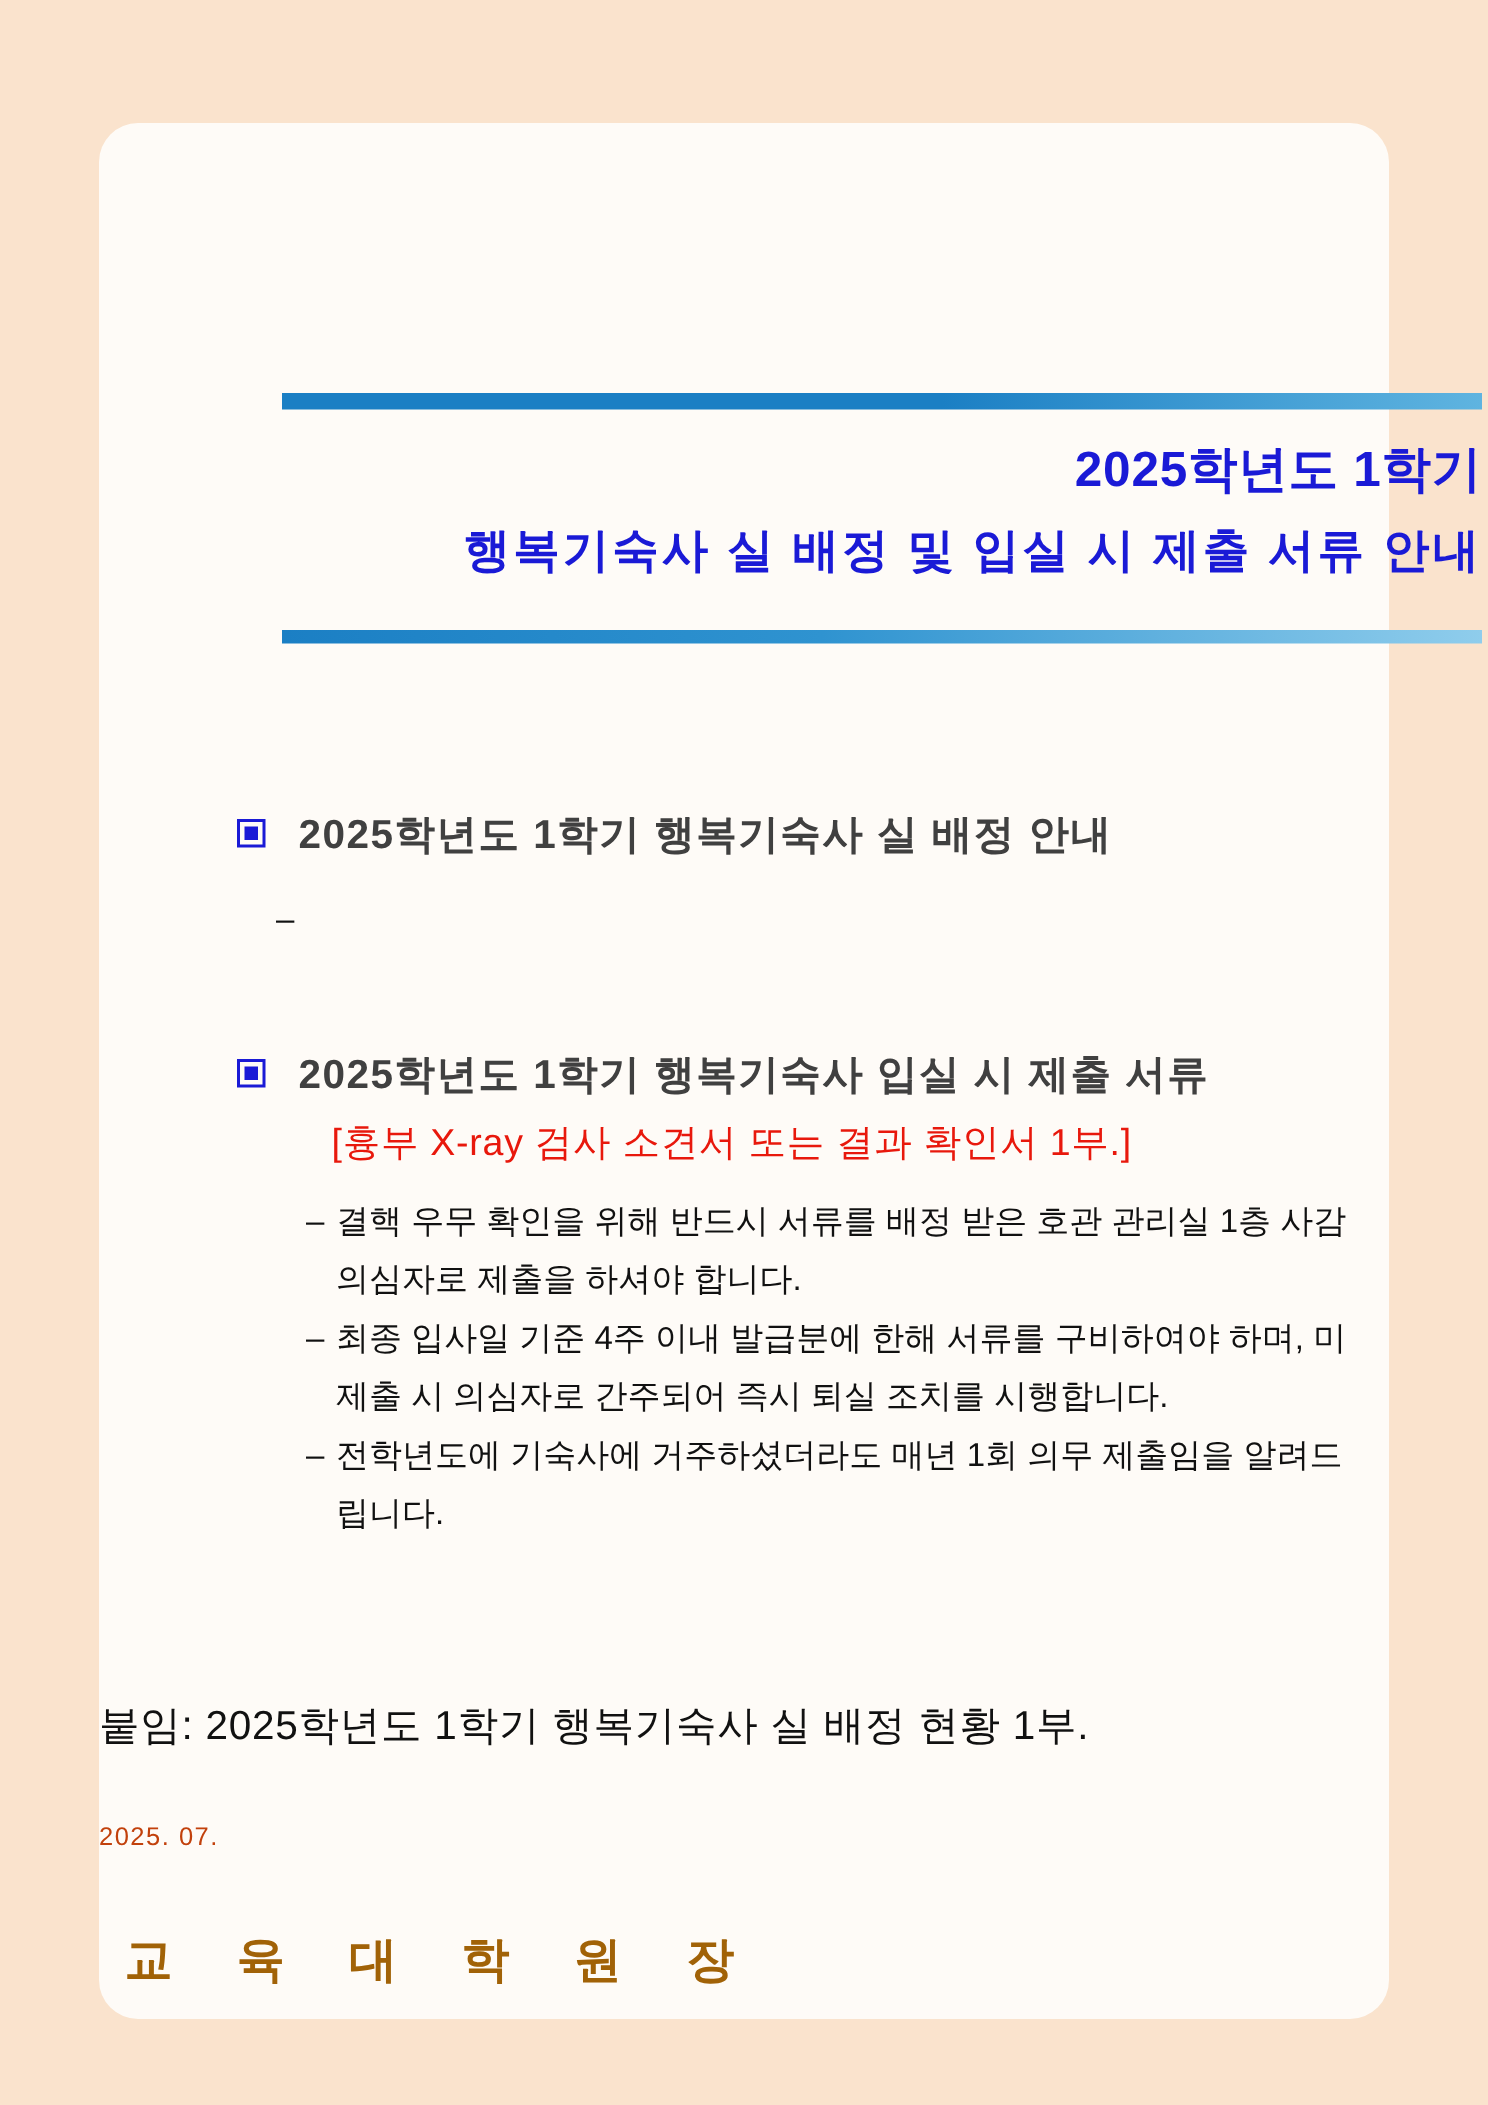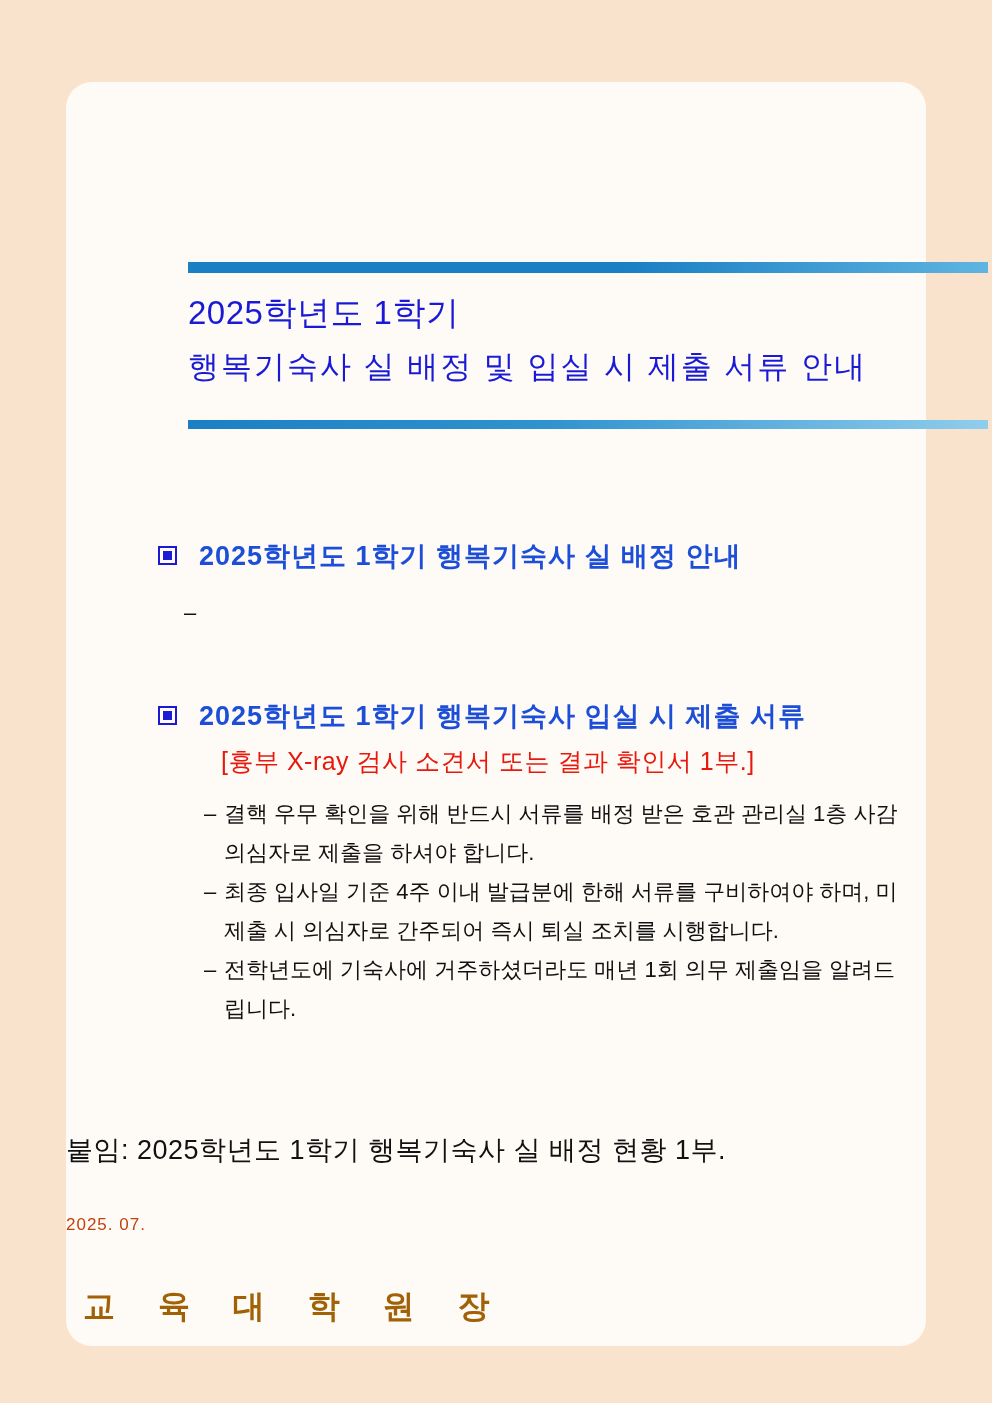--- a/index.html
+++ b/index.html
@@ -46,23 +46,23 @@
     top: 338px;
     width: 800px;
     height: 9px;
     background: linear-gradient(to right, #1b7fc4 0%, #2f93d0 45%, #8fcdec 100%);
   }
   .title-block {
     position: absolute;
     left: 122px;
     top: 208px;
     width: 800px;
-    text-align: left;
+    text-align: right;
     color: #1a1ad6;
-    font-weight: normal;
+    font-weight: bold;
   }
   .title-line1 {
     font-size: 33px;
     letter-spacing: 0.5px;
     line-height: 46px;
   }
   .title-line2 {
     font-size: 31px;
     letter-spacing: 2px;
     line-height: 54px;
@@ -74,21 +74,21 @@
     width: 100%;
   }
   .sec1 { top: 455px; }
   .sec2 { top: 615px; }
 
   .bullet-head {
     display: flex;
     align-items: flex-start;
     font-size: 27px;
     font-weight: bold;
-    color: #1d4ed8;
+    color: #404040;
     line-height: 38px;
     letter-spacing: 1px;
   }
   .bullet-mark {
     display: inline-block;
     width: 19px;
     height: 19px;
     border: 2px solid #1a1ad6;
     box-sizing: border-box;
     position: relative;

